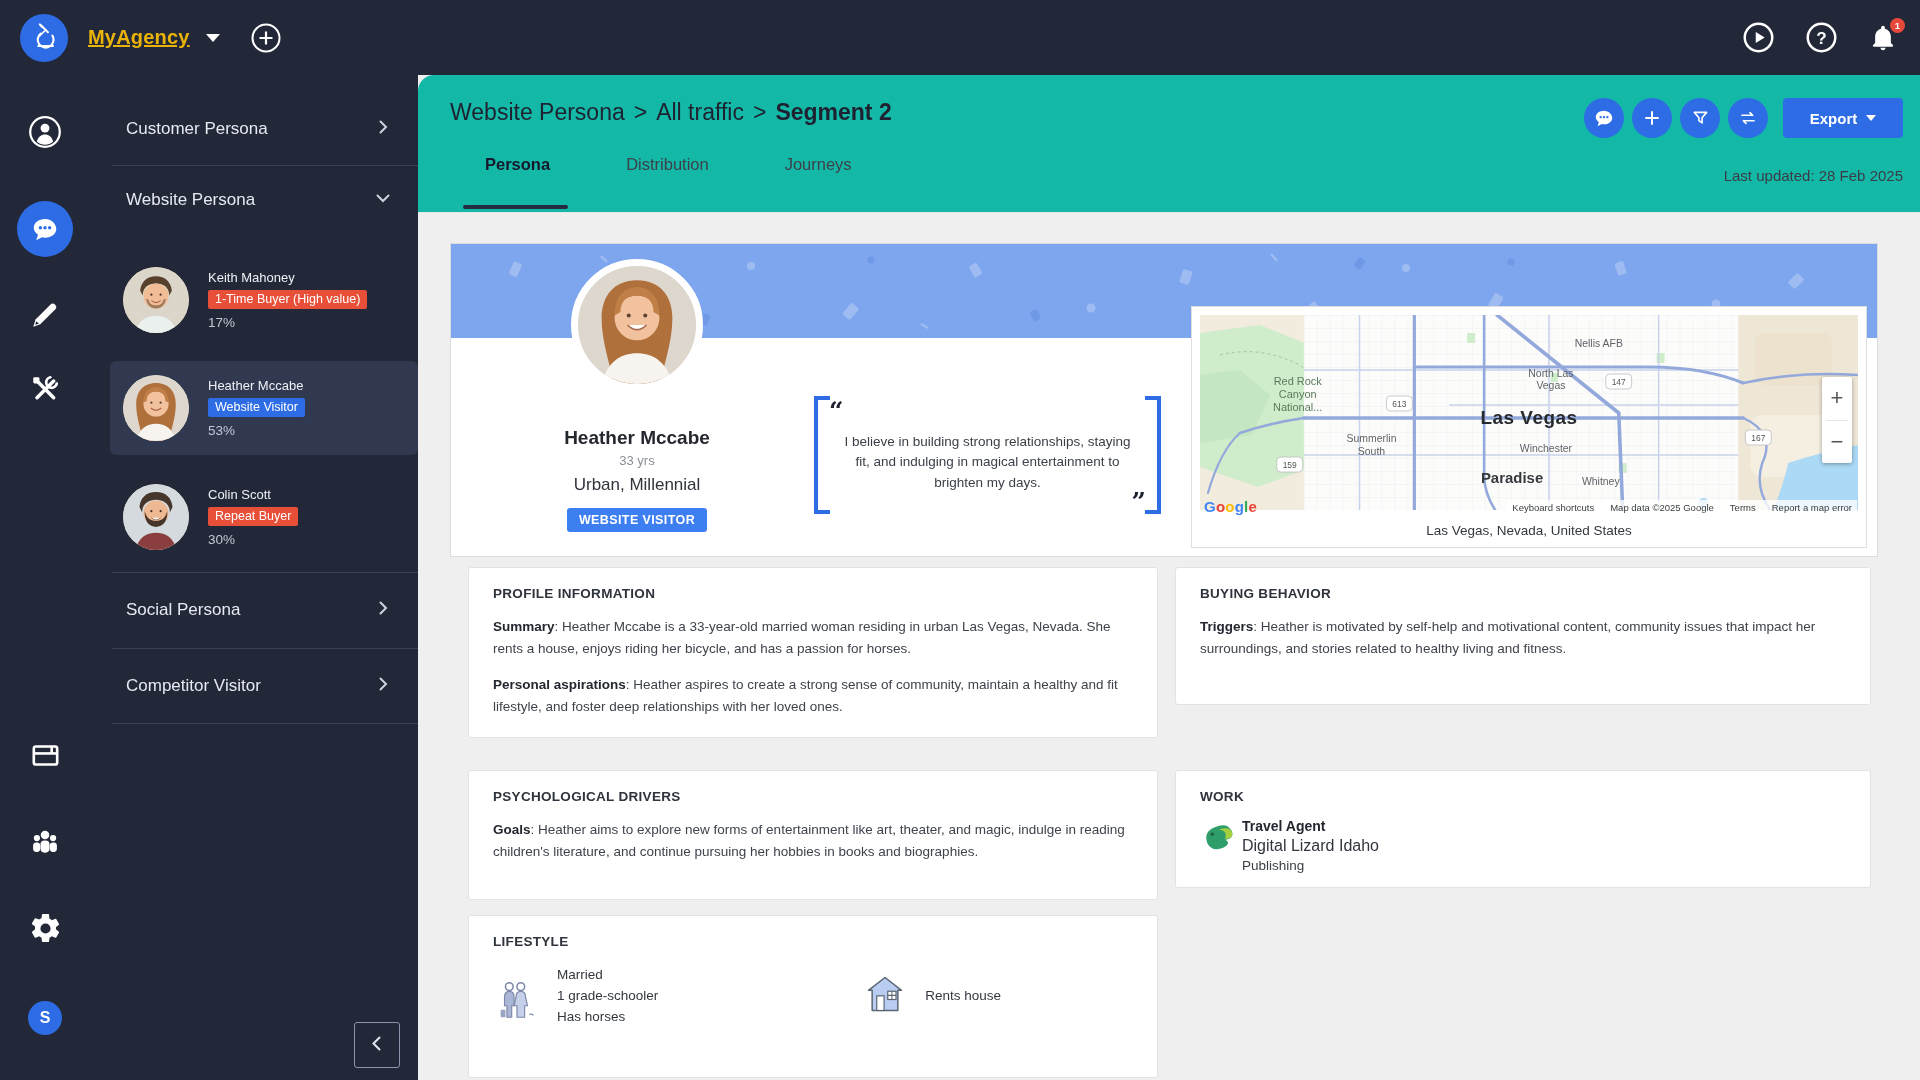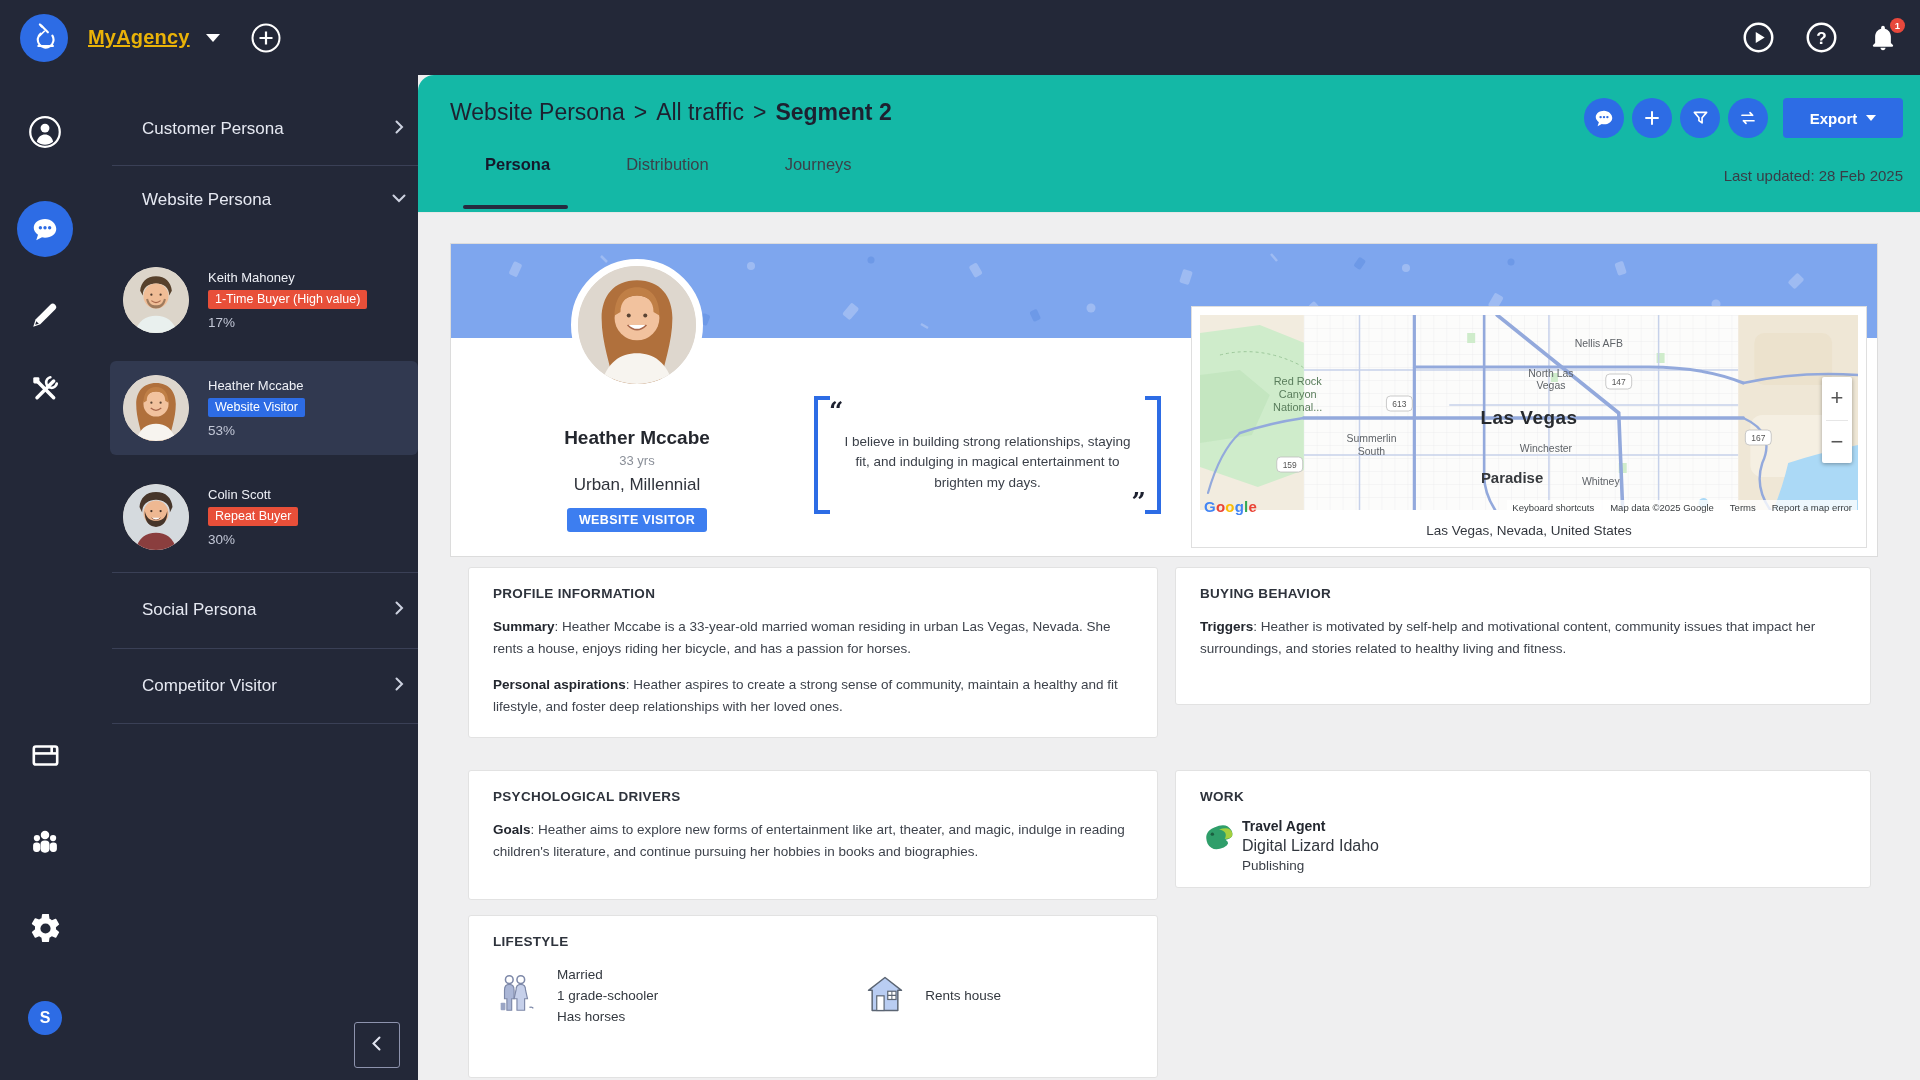--- a/index.html
+++ b/index.html
@@ -24,21 +24,21 @@
   .rail { position:absolute; left:0; top:75px; width:90px; height:1005px; background:var(--navy,#232838); z-index:5; }
   .railbtn { position:absolute; left:0; width:90px; display:flex; justify-content:center; cursor:pointer; }
   .railbtn.chat-active { }
   .chatcircle { width:56px; height:56px; border-radius:50%; background:var(--accent,#2d6ce5);
     display:flex; align-items:center; justify-content:center; }
   .useravatar { width:34px; height:34px; border-radius:50%; background:var(--accent,#2d6ce5);
     color:#fff; font-size:16px; font-weight:700; display:flex; align-items:center; justify-content:center; }
 
   
   .navpanel { position:absolute; left:90px; top:75px; width:328px; height:1005px; background:var(--navy,#232838); z-index:5; }
-  .navrow { position:absolute; left:16px; width:328px; display:flex; align-items:center; padding:0 24px 0 36px; cursor:pointer; }
+  .navrow { position:absolute; left:0; width:328px; display:flex; align-items:center; padding:0 24px 0 36px; cursor:pointer; }
   .navrow .lbl { color:#e6e9f2; font-size:17px; flex:1; }
   .navdiv { position:absolute; left:22px; right:0; height:1px; background:#3a4056; }
   .pitem { position:absolute; left:20px; width:308px; height:94px; display:flex; align-items:center;
     padding-left:13px; border-radius:6px; cursor:pointer; }
   .pitem.selected { background:var(--selected-item,#313950); }
   .pavatar { width:66px; height:66px; border-radius:50%; overflow:hidden; flex:0 0 auto; background:#d9d2c8; }
   .pavatar svg { display:block; }
   .pinfo { margin-left:19px; }
   .pname { color:#eef0f6; font-size:13px; }
   .pbadge { display:inline-block; margin-top:5px; font-size:12.5px; color:#fff; padding:2px 7px 3px; border-radius:2px; }
@@ -113,21 +113,21 @@
   .card.profile   { left:50px;  top:354px; width:690px; height:171px; }
   .card.buying    { left:757px; top:354px; width:696px; height:138px; }
   .card.psych     { left:50px;  top:557px; width:690px; height:130px; }
   .card.work      { left:757px; top:557px; width:696px; height:118px; }
   .card.lifestyle { left:50px;  top:702px; width:690px; height:163px; }
   .workrow { display:flex; margin-top:14px; gap:4px; align-items:flex-start; }
   .workrole { font-size:14px; font-weight:700; color:#23272f; }
   .workco { font-size:16px; color:#31363e; margin-top:3px; }
   .workind { font-size:13.5px; color:#3a3f47; margin-top:3px; }
   .liferow { display:flex; margin-top:16px; }
-  .lifecol { display:flex; gap:18px; align-items:center; }
+  .lifecol { display:flex; gap:18px; align-items:flex-end; }
   .lifecol.second { margin-left:205px; align-items:center; }
   .lifeline { font-size:13.5px; color:#33383f; line-height:1.55; }
 </style>
 </head>
 <body>
 
 <div class="topbar">
   <div class="logo">
     <span>
       <svg width="27" height="27" viewBox="0 0 24 24" fill="none" stroke="#fff" stroke-width="1.9" stroke-linecap="round">

